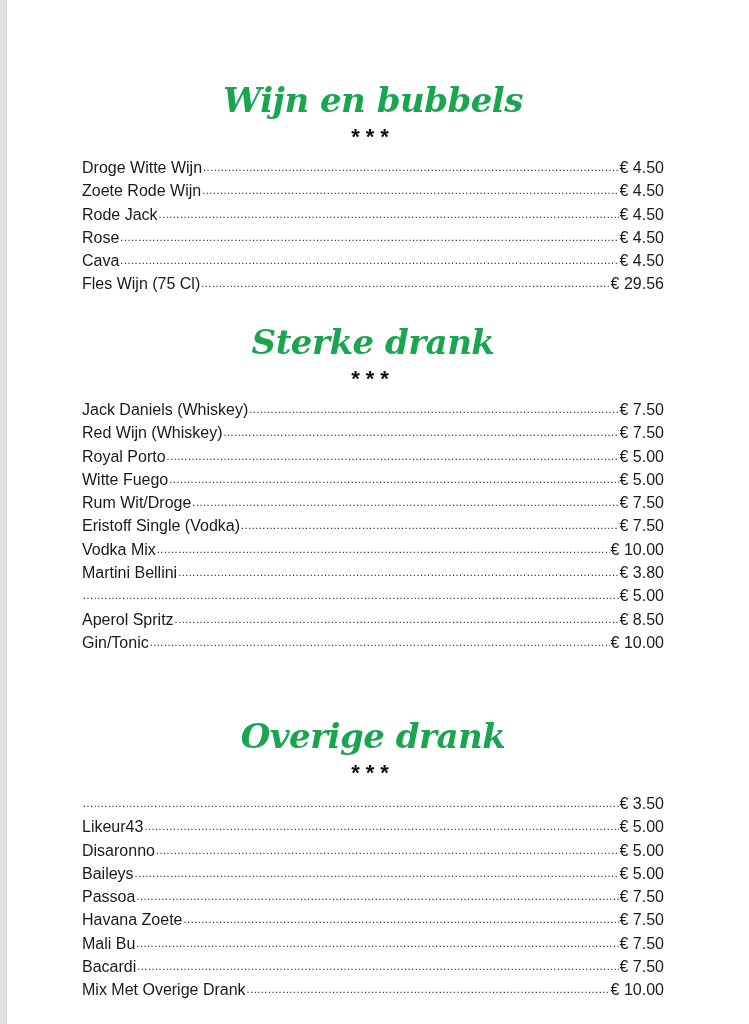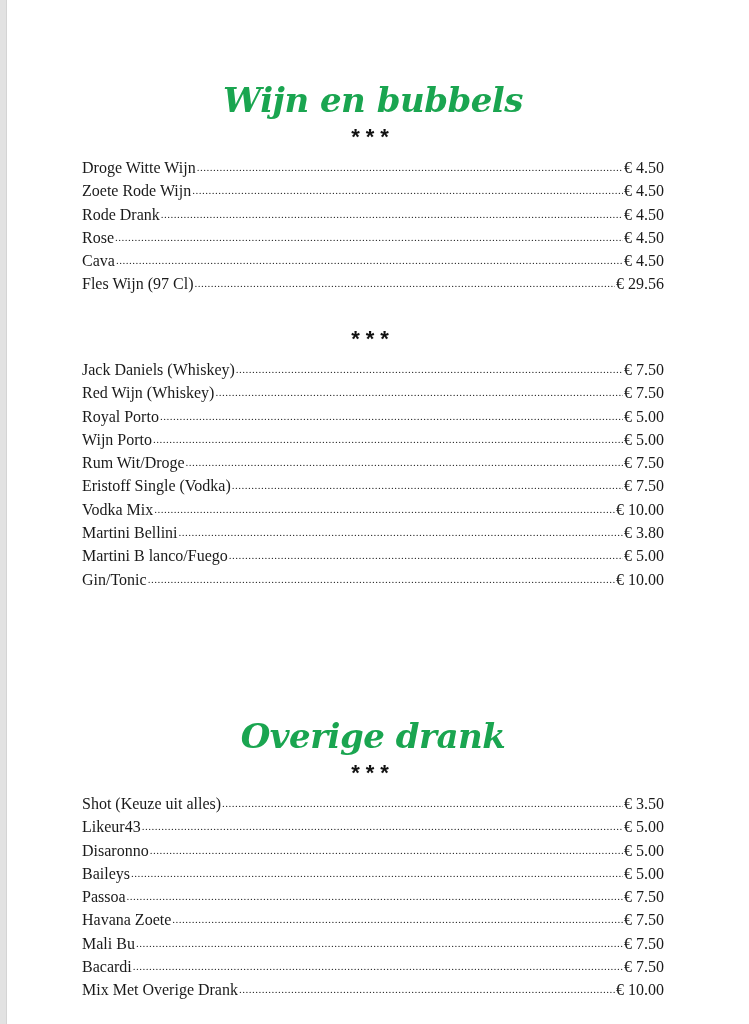--- a/index.html
+++ b/index.html
@@ -7,21 +7,21 @@
     width: 749px; height: 1024px; background: #ffffff; position: relative; overflow: hidden;
     font-family: "Liberation Sans", "DejaVu Sans", sans-serif; color: #1a1a1a;
   }
   .left-edge { position: absolute; left: 0; top: 0; width: 6px; height: 1024px; background: #e2e2e2; border-right: 1px solid #d4d4d4; }
   .section { position: absolute; left: 82px; width: 582px; }
   .title {
     text-align: center; color: #1aa550; font-family: "DejaVu Serif", serif; font-style: italic;
     font-size: 34px; font-weight: bold; line-height: 40px; letter-spacing: -0.5px; margin: 0;
   }
   .stars { text-align: center; font-size: 22px; line-height: 22px; letter-spacing: 6px; color: #111; font-weight: bold; margin: 6px 0 8px 0; }
-  .row { display: flex; align-items: center; height: 23.3px; font-size: 16px; line-height: 23.3px; font-family: Liberation Serif, serif; }
+  .row { display: flex; align-items: center; height: 23.3px; font-size: 16px; line-height: 23.3px; }
   .name { white-space: nowrap; }
   .dots { flex: 1; overflow: hidden; white-space: nowrap; margin: 0 1px; color: #222; font-size: 11px; letter-spacing: 0.5px; }
   .dots::after { content: "........................................................................................................................................................................................................................................"; }
   .price { white-space: nowrap; }
 </style>
 </head>
 <body>
 
 <div class="left-edge"></div>
 
@@ -33,62 +33,63 @@
         <span class="name">Droge Witte Wijn</span>
         <span class="dots"></span>
         <span class="price">€ 4.50</span>
       </div>
       <div class="row">
         <span class="name">Zoete Rode Wijn</span>
         <span class="dots"></span>
         <span class="price">€ 4.50</span>
       </div>
       <div class="row">
-        <span class="name">Rode Drank</span>
+        <span class="name">Rode Jack</span>
         <span class="dots"></span>
         <span class="price">€ 4.50</span>
       </div>
       <div class="row">
         <span class="name">Rose</span>
         <span class="dots"></span>
         <span class="price">€ 4.50</span>
       </div>
       <div class="row">
         <span class="name">Cava</span>
         <span class="dots"></span>
         <span class="price">€ 4.50</span>
       </div>
       <div class="row">
-        <span class="name">Fles Wijn (97 Cl)</span>
+        <span class="name">Fles Wijn (75 Cl)</span>
         <span class="dots"></span>
         <span class="price">€ 29.56</span>
       </div>
     </div>
 </div>
 
 <div class="section" style="top:322px;">
+  <h2 class="title">Sterke drank</h2>
   <div class="stars">***</div>
   <div class="list">
       <div class="row">
         <span class="name">Jack Daniels (Whiskey)</span>
         <span class="dots"></span>
         <span class="price">€ 7.50</span>
       </div>
       <div class="row">
         <span class="name">Red Wijn (Whiskey)</span>
         <span class="dots"></span>
         <span class="price">€ 7.50</span>
       </div>
       <div class="row">
         <span class="name">Royal Porto</span>
         <span class="dots"></span>
         <span class="price">€ 5.00</span>
       </div>
       <div class="row">
-        <span class="name">Wijn Porto</span>
+        <span class="name">Witte Fuego</span>
         <span class="dots"></span>
         <span class="price">€ 5.00</span>
       </div>
       <div class="row">
         <span class="name">Rum Wit/Droge</span>
         <span class="dots"></span>
         <span class="price">€ 7.50</span>
       </div>
       <div class="row">
         <span class="name">Eristoff Single (Vodka)</span>
@@ -99,38 +100,41 @@
         <span class="name">Vodka Mix</span>
         <span class="dots"></span>
         <span class="price">€ 10.00</span>
       </div>
       <div class="row">
         <span class="name">Martini Bellini</span>
         <span class="dots"></span>
         <span class="price">€ 3.80</span>
       </div>
       <div class="row">
-        <span class="name">Martini B lanco/Fuego</span>
         <span class="dots"></span>
         <span class="price">€ 5.00</span>
+      </div>
+      <div class="row">
+        <span class="name">Aperol Spritz</span>
+        <span class="dots"></span>
+        <span class="price">€ 8.50</span>
       </div>
       <div class="row">
         <span class="name">Gin/Tonic</span>
         <span class="dots"></span>
         <span class="price">€ 10.00</span>
       </div>
     </div>
 </div>
 
 <div class="section" style="top:716px;">
   <h2 class="title">Overige drank</h2>
   <div class="stars">***</div>
   <div class="list">
       <div class="row">
-        <span class="name">Shot (Keuze uit alles)</span>
         <span class="dots"></span>
         <span class="price">€ 3.50</span>
       </div>
       <div class="row">
         <span class="name">Likeur43</span>
         <span class="dots"></span>
         <span class="price">€ 5.00</span>
       </div>
       <div class="row">
         <span class="name">Disaronno</span>

